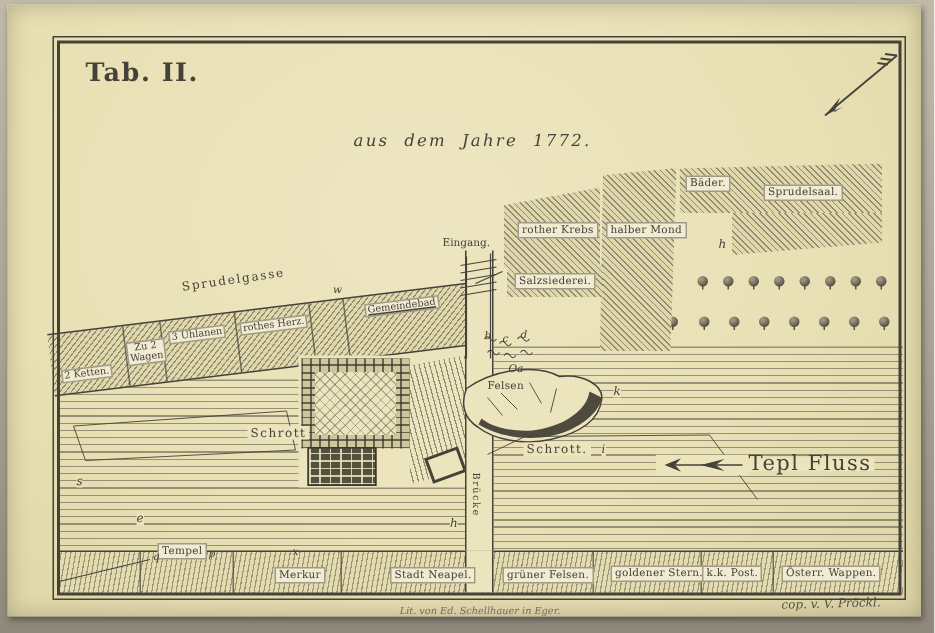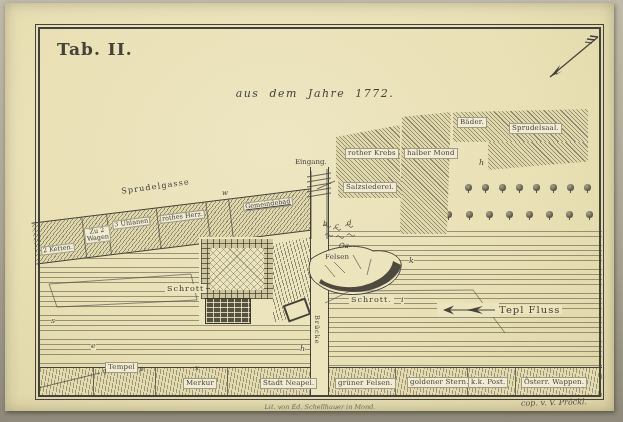--- a/index.html
+++ b/index.html
@@ -133,21 +133,21 @@
     </svg>
     <div class="lbl onpaper" style="left:318px;top:250px;font-size:7px">Felsen</div>
 
     <div class="lane" style="left:305px;top:164px;width:17px;height:200px;z-index:14"></div>
     <div class="lane" style="left:305px;top:364px;width:17px;height:28px;z-index:16"></div>
     <div class="abs plain vtext" style="left:308px;top:312px;z-index:30">Brücke</div>
 
     <div class="lbl onpaper" style="left:160px;top:281px;font-size:8px;letter-spacing:1px">Schrott</div>
     <div class="lbl onpaper" style="left:344px;top:292px;font-size:8px;letter-spacing:1px">Schrott.</div>
 
-    <div class="lbl onpaper" style="left:492px;top:302px;font-size:10px;letter-spacing:1px">Tepl Fluss</div>
+    <div class="lbl onpaper" style="left:492px;top:302px;font-size:14px;letter-spacing:1px">Tepl Fluss</div>
     <svg class="abs" style="left:432px;top:300px;width:62px;height:14px;z-index:30" viewBox="0 0 62 14">
       <rect x="0" y="0" width="62" height="14" fill="#ece4bd"></rect>
       <line x1="58" y1="7" x2="8" y2="7" stroke="#45423a" stroke-width="1"></line>
       <polygon points="6,7 17,2.5 13,7 17,11.5" fill="#45423a"></polygon>
       <polygon points="30,7 46,3 40,7 46,11" fill="#45423a"></polygon>
     </svg>
 
     <div class="bld hatch3" style="left:33px;top:364px;width:564px;height:28px;border-top:1px solid var(--ink,#45423a);z-index:10">
       <div class="divider" style="left:55px"></div>
       <div class="divider" style="left:117px"></div>
@@ -191,20 +191,20 @@
     <div class="mark" style="left:86px;top:339px;background:var(--paper2)">e</div>
     <div class="mark" style="left:97px;top:364px;font-size:7px">q</div>
     <div class="mark" style="left:134px;top:362px;font-size:7px">p</div>
     <div class="mark" style="left:190px;top:361px;font-size:7px">x</div>
     <div class="mark" style="left:318px;top:217px;font-size:7px">b</div>
     <div class="mark" style="left:330px;top:219px;font-size:7px">c</div>
     <div class="mark" style="left:342px;top:216px;font-size:7px">d</div>
     <div class="mark" style="left:217px;top:186px;font-size:7px">w</div>
     <div class="mark" style="left:334px;top:239px;font-size:7px">Oa</div>
 
-    <div class="credit" style="left:250px;top:400px;width:130px;text-align:center;font-size:6.5px">Lit. von Ed. Schellhauer in Mond.</div>
+    <div class="credit" style="left:250px;top:400px;width:130px;text-align:center;font-size:6.5px">Lit. von Ed. Schellhauer in Eger.</div>
     <div class="credit" style="left:516px;top:395px;font-size:8px;color:#55524a;transform:rotate(-1.5deg)">cop. v. V. Pröckl.</div>
 
     <div class="frame">
         <div class="frame-in"></div>
       </div>
   </div>
 </div>
 
 </body></html>

